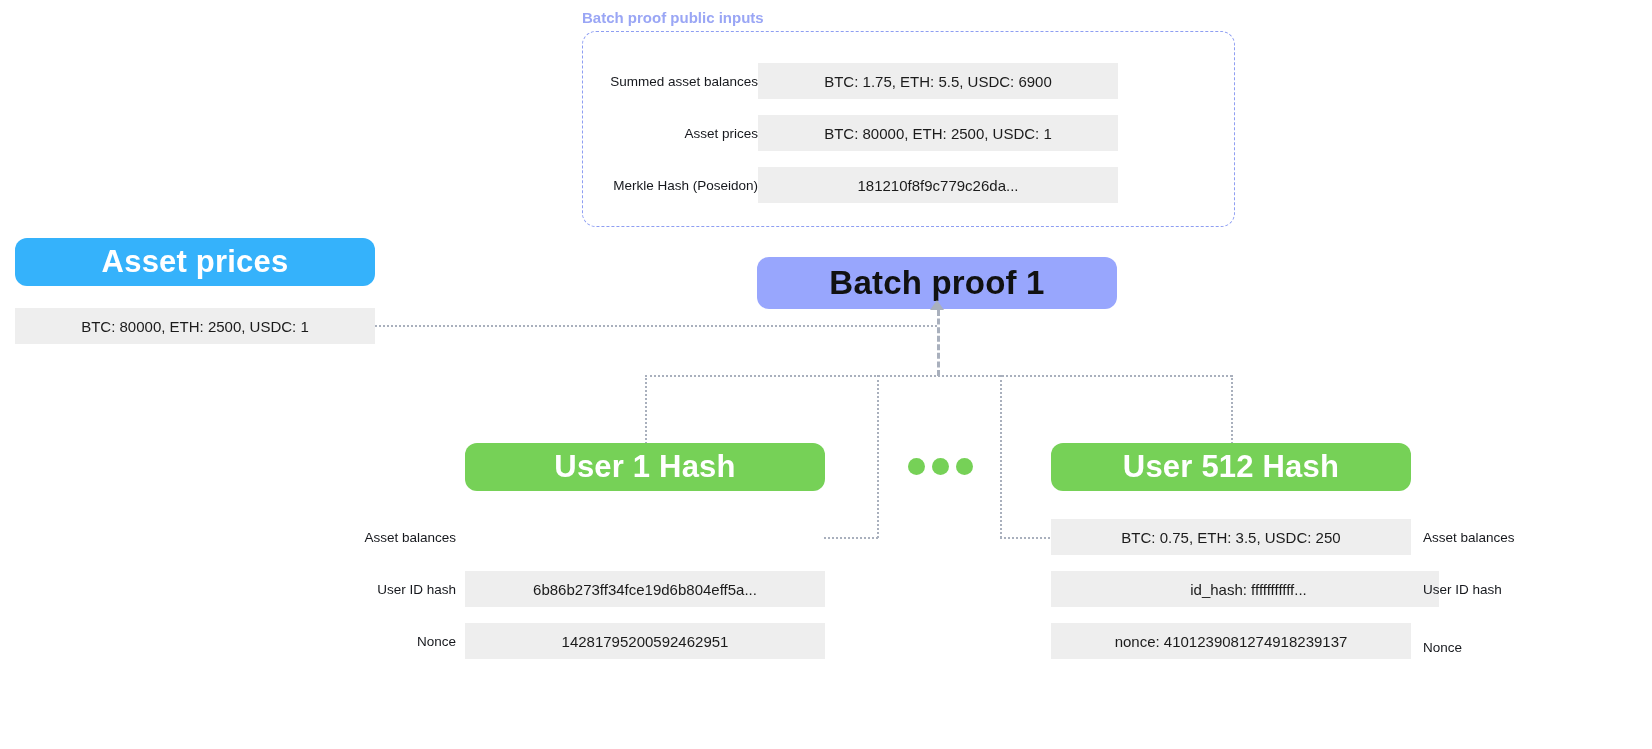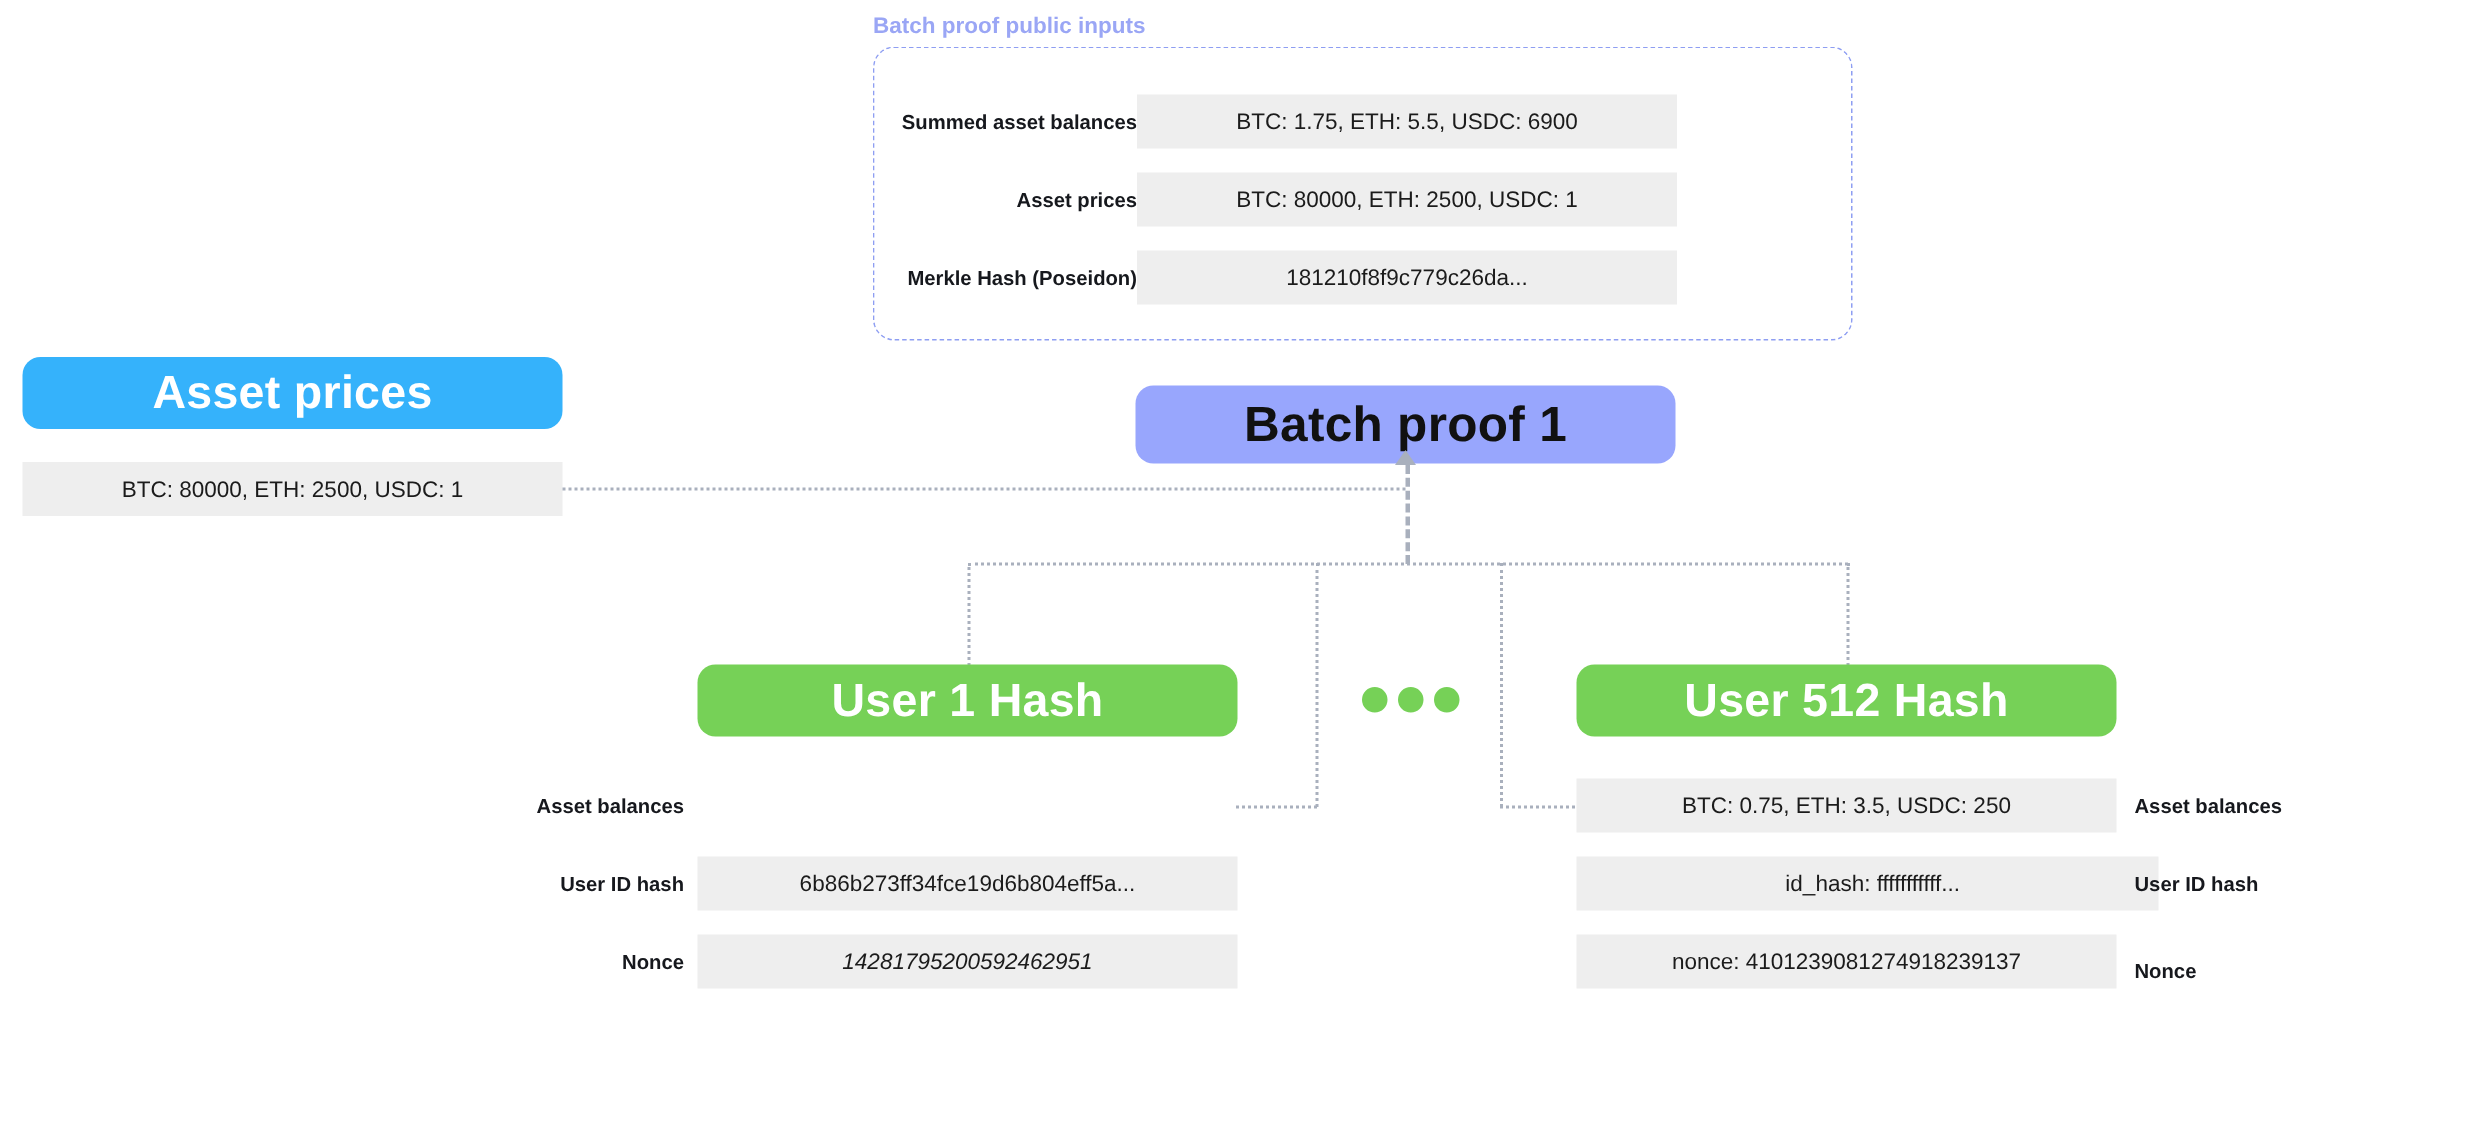--- a/index.html
+++ b/index.html
@@ -44,21 +44,21 @@
     font-size: 15px;
     box-sizing: border-box;
     padding: 0 10px;
     white-space: nowrap;
     overflow: hidden;
   }
 
   .rowlabel {
     position: absolute;
     font-size: 13.5px;
-    font-weight: bold;
+    font-weight: normal;
     color: #16181d;
     display: flex;
     align-items: center;
     white-space: nowrap;
   }
   .rowlabel.right-al { justify-content: flex-end; }
   .rowlabel.left-al  { justify-content: flex-start; }
 
   
   #pi-title {
@@ -164,21 +164,21 @@
   <div class="pill pill-green" style="left:465px; top:443px; width:360px; height:48px; font-size:31px;">
     <span>User 1 Hash</span>
   </div>
 
   <div class="rowlabel right-al" style="left:300px; top:526px; width:156px; height:22px;">Asset balances</div>
 
   <div class="rowlabel right-al" style="left:300px; top:578px; width:156px; height:22px;">User ID hash</div>
   <div class="valuebox" style="left:465px; top:571px; width:360px; height:36px;">6b86b273ff34fce19d6b804eff5a...</div>
 
   <div class="rowlabel right-al" style="left:300px; top:630px; width:156px; height:22px;">Nonce</div>
-  <div class="valuebox" style="left:465px; top:623px; width:360px; height:36px;font-style:italic;">14281795200592462951</div>
+  <div class="valuebox" style="left:465px; top:623px; width:360px; height:36px;">14281795200592462951</div>
 
   <div id="ellipsis" style="left:908px; top:458px;">
     <span></span>
     <span></span>
     <span></span>
   </div>
 
   <div class="pill pill-green" style="left:1051px; top:443px; width:360px; height:48px; font-size:31px;">
     <span>User 512 Hash</span>
   </div>

